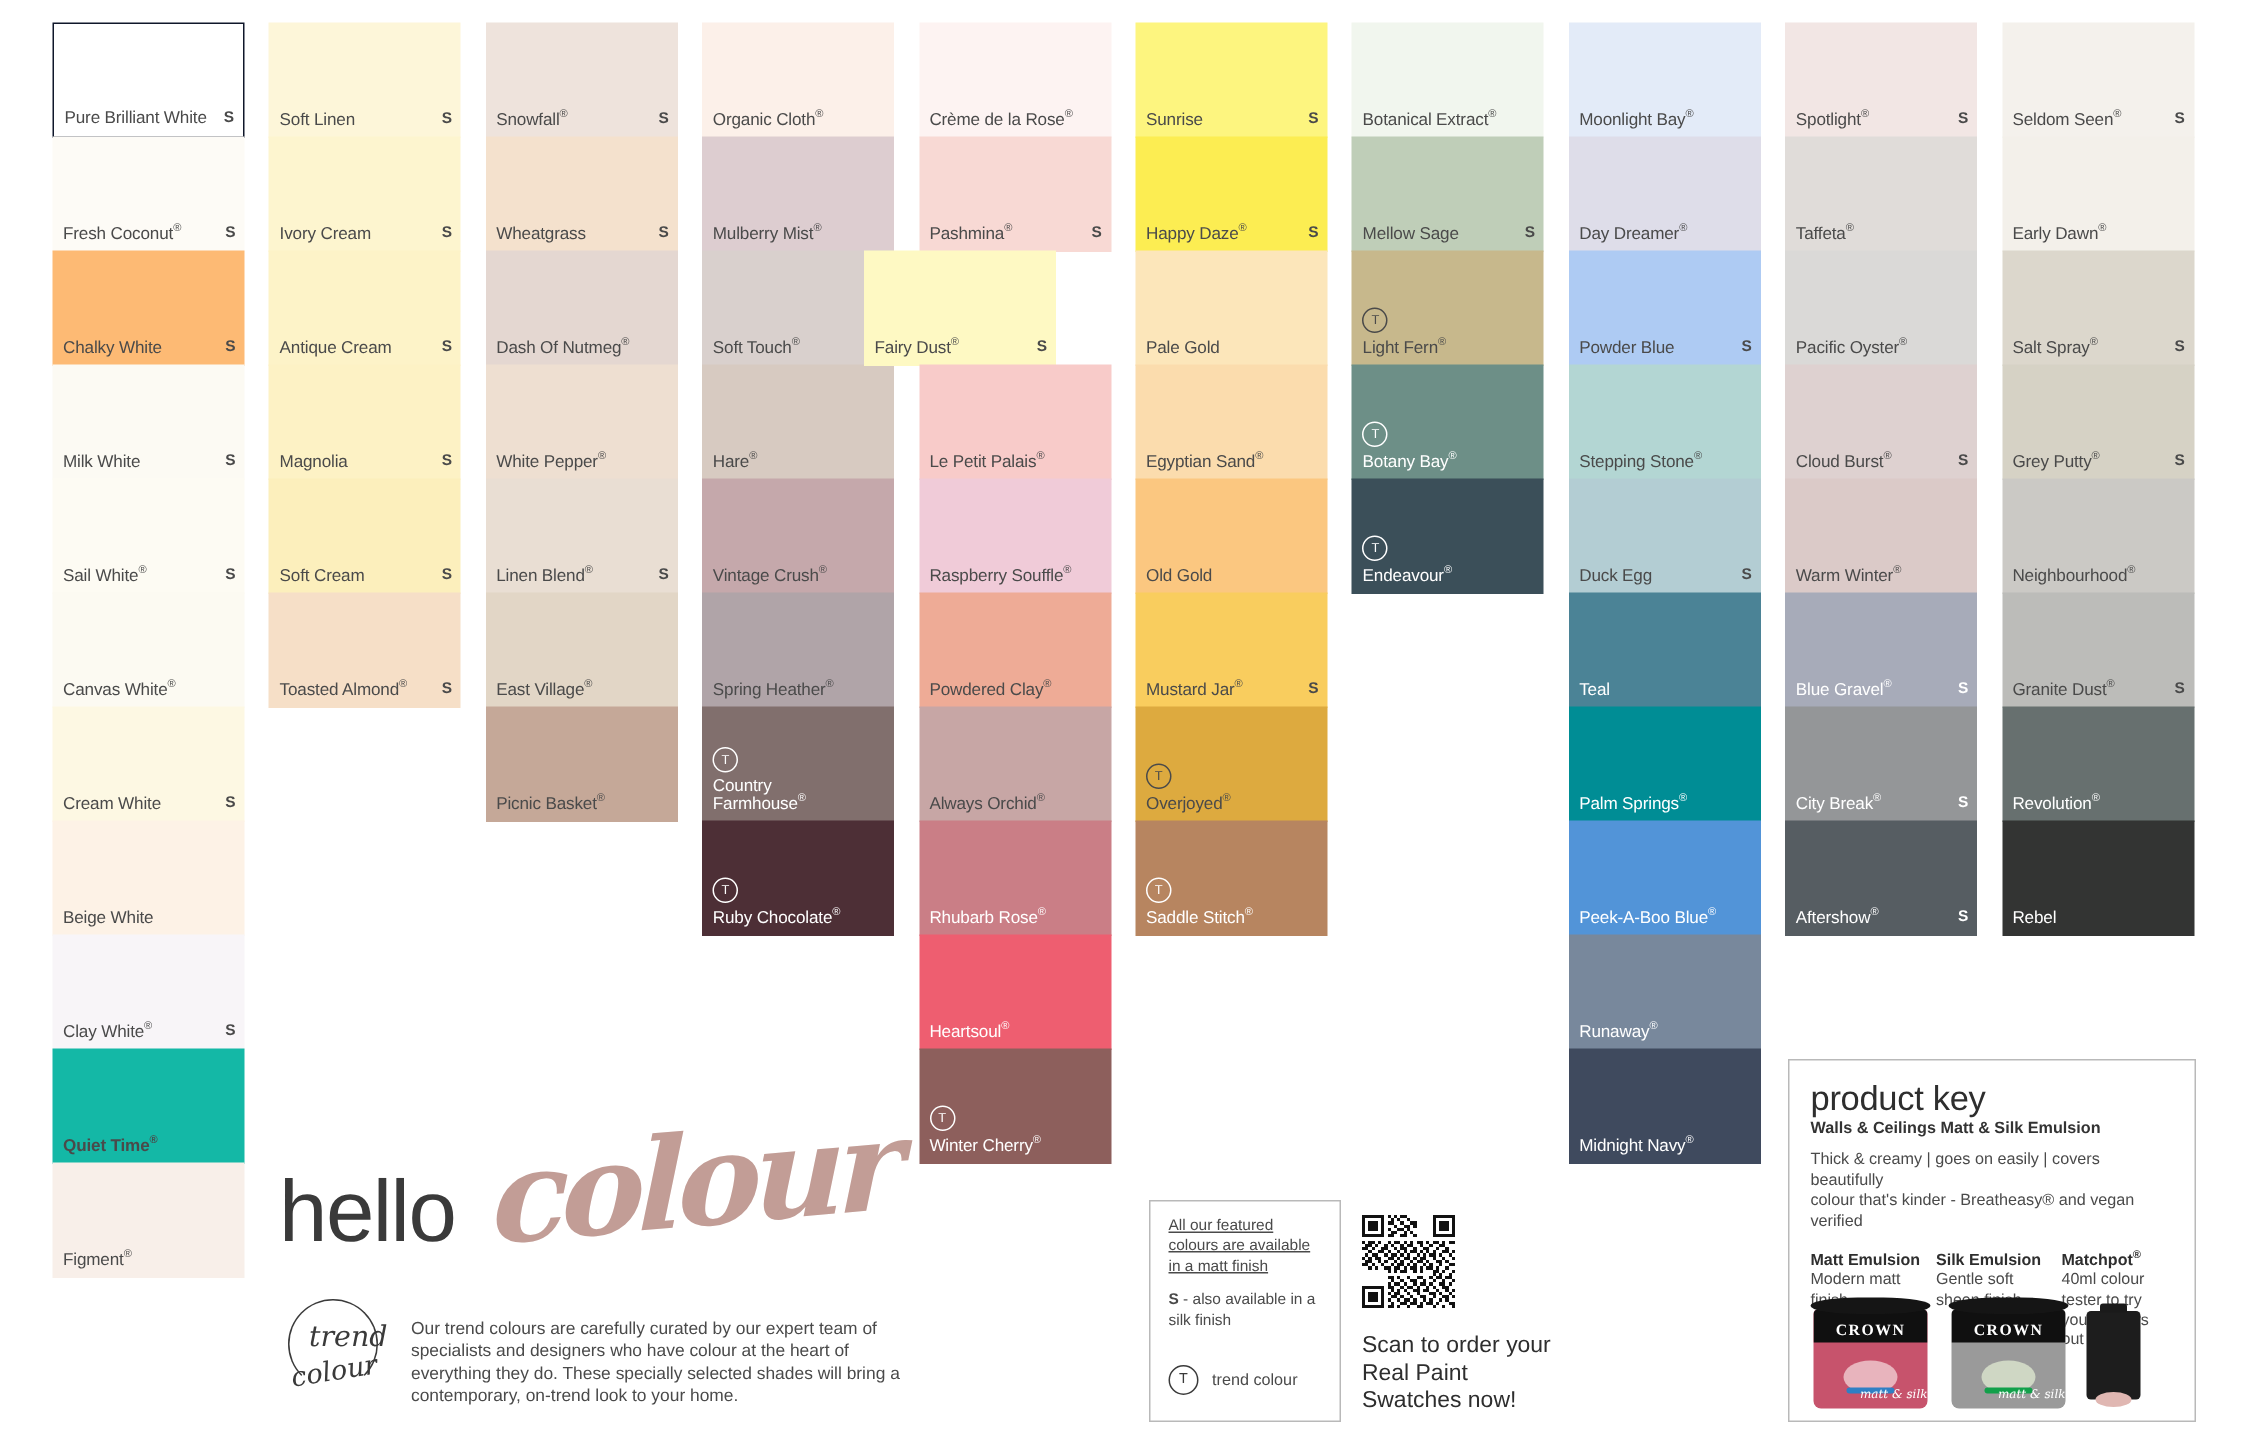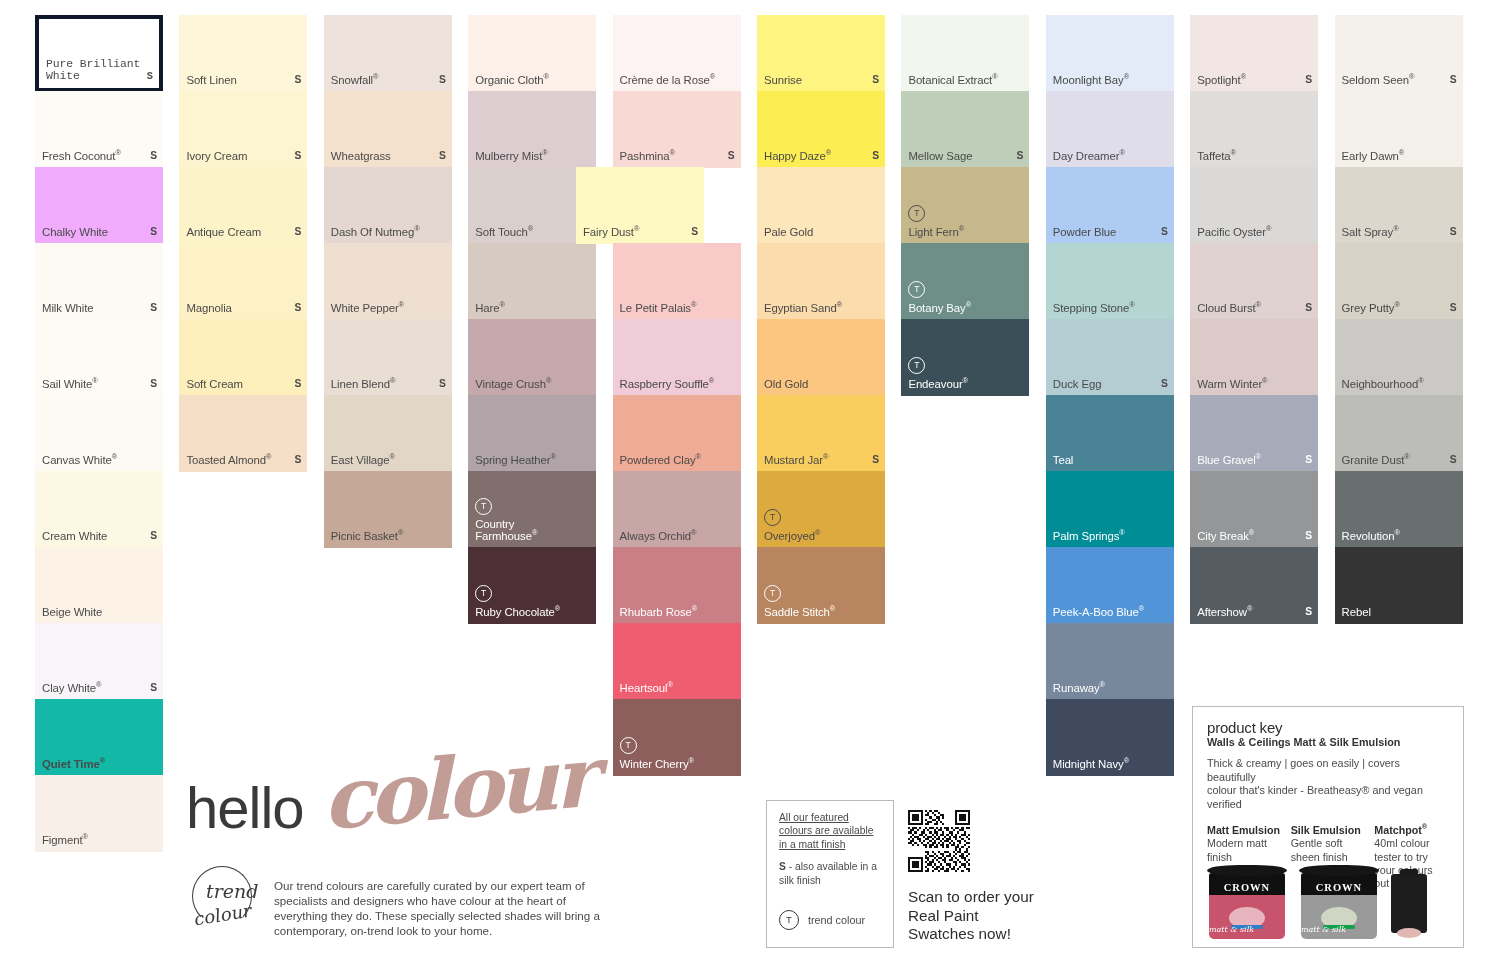--- a/index.html
+++ b/index.html
@@ -15,21 +15,21 @@
   }
 
   #chart-root { position:absolute; left:0; top:0; width:1500px; height:954px; }
 
   
   .swatch {
     position:absolute;
     width:128px; height:77px;
     overflow:hidden;
   }
-  .swatch.outlined { border:4px solid #0f172a;font-family:Liberation Mono, monospace; }
+  .swatch.outlined { border:1px solid #0f172a; }
   .swatch .sw-label {
     position:absolute;
     left:7px; right:6px; bottom:5px;
     display:flex; align-items:flex-end; justify-content:space-between;
     gap:3px;
   }
   .swatch .sw-name {
     font-size:11.4px;
     line-height:12.6px;
     letter-spacing:-0.1px;
@@ -139,21 +139,21 @@
     font-size:15.3px; line-height:18.6px; font-weight:normal; color:#2e2e2e;
   }
 
   
   #product-key {
     position:absolute; left:1192px; top:706px;
     width:272px; height:242px;
     border:1px solid #b9b9b9;
     padding:12px 14px 0 14px;
   }
-  #pk-title { font-size:15px; font-weight:normal; color:#2e2e2e; letter-spacing:-0.2px; }
+  #pk-title { font-size:23px; font-weight:normal; color:#2e2e2e; letter-spacing:-0.2px; }
   #pk-sub { font-size:10.8px; font-weight:bold; color:#333; }
   #pk-body { margin-top:9px; font-size:10.8px; line-height:13.6px; color:#4a4a4a; }
   #pk-cols { display:flex; gap:9px; margin-top:13px; }
   #pk-cols .pk-col { width:78px; }
   #pk-cols .pk-h { font-size:10.7px; font-weight:bold; color:#2e2e2e; }
   #pk-cols .pk-d { font-size:10.7px; line-height:13.3px; color:#4a4a4a; margin-top:1px; }
 
   #pk-products { position:absolute; left:14px; bottom:8px; display:flex; align-items:flex-end; gap:12px; }
 
   
@@ -175,21 +175,21 @@
   }
   .tin .topband {
     position:absolute; left:0; right:0; top:0; height:22px;
     background:#101010;
   }
   .tin .dot {
     position:absolute; left:50%; top:34px; transform:translateX(-50%);
     width:36px; height:22px; border-radius:50%;
   }
   .tin .script {
-    position:absolute; left:0; right:0; bottom:5px; text-align:left;
+    position:absolute; left:0; right:0; bottom:5px; text-align:right;
     color:#fff; font-family:"DejaVu Serif", serif; font-style:italic; font-size:8px;
   }
   .tin .stripe {
     position:absolute; left:22px; right:22px; top:52px; height:4px; border-radius:2px;
   }
 
   .tube { position:relative; width:36px; height:70px; }
   .tube .cap {
     position:absolute; left:9px; top:0; width:18px; height:6px;
     background:#1a1a1a; border-radius:2px 2px 0 0;
@@ -214,21 +214,21 @@
           <span class="sw-name">Pure Brilliant White</span>
           <span class="sw-silk">S</span>
         </div>
       </div>
       <div class="swatch light" style="left: 35px; top: 91px; background: rgb(253, 251, 246);">
         <div class="sw-label">
           <span class="sw-name">Fresh Coconut<span class="reg">®</span></span>
           <span class="sw-silk">S</span>
         </div>
       </div>
-      <div class="swatch light" style="left: 35px; top: 167px; background: #f0abfc;">
+      <div class="swatch light" style="left: 35px; top: 167px; background: #fdba74;">
         <div class="sw-label">
           <span class="sw-name">Chalky White</span>
           <span class="sw-silk">S</span>
         </div>
       </div>
       <div class="swatch light" style="left: 35px; top: 243px; background: rgb(252, 250, 243);">
         <div class="sw-label">
           <span class="sw-name">Milk White</span>
           <span class="sw-silk">S</span>
         </div>

